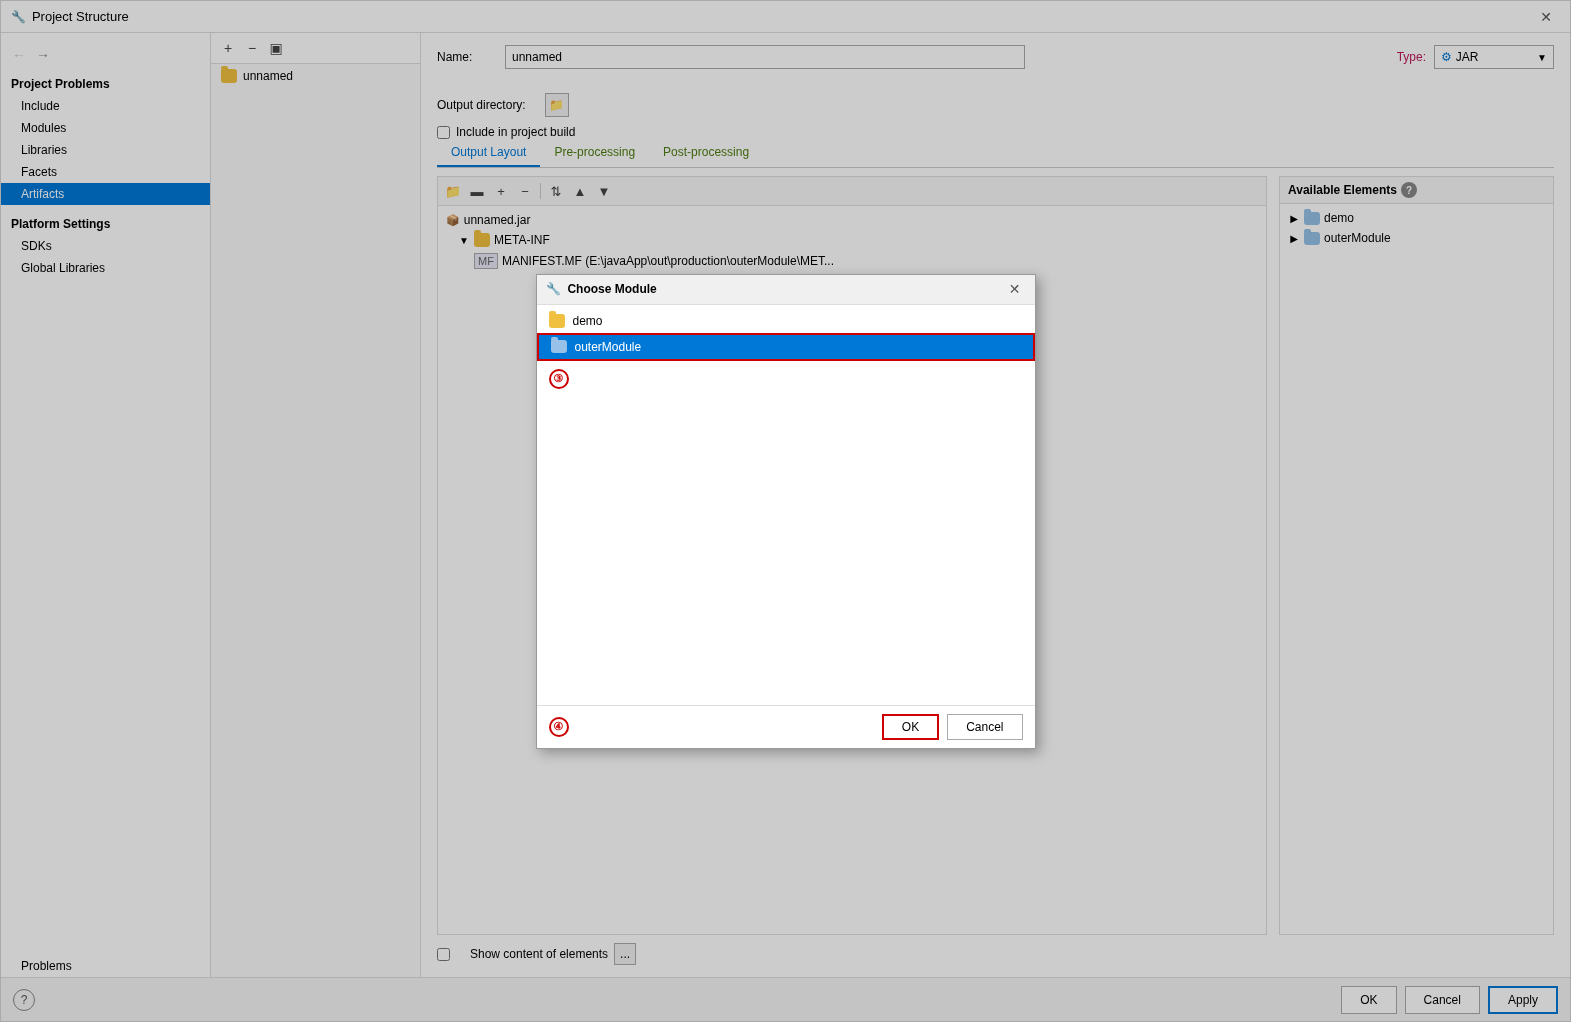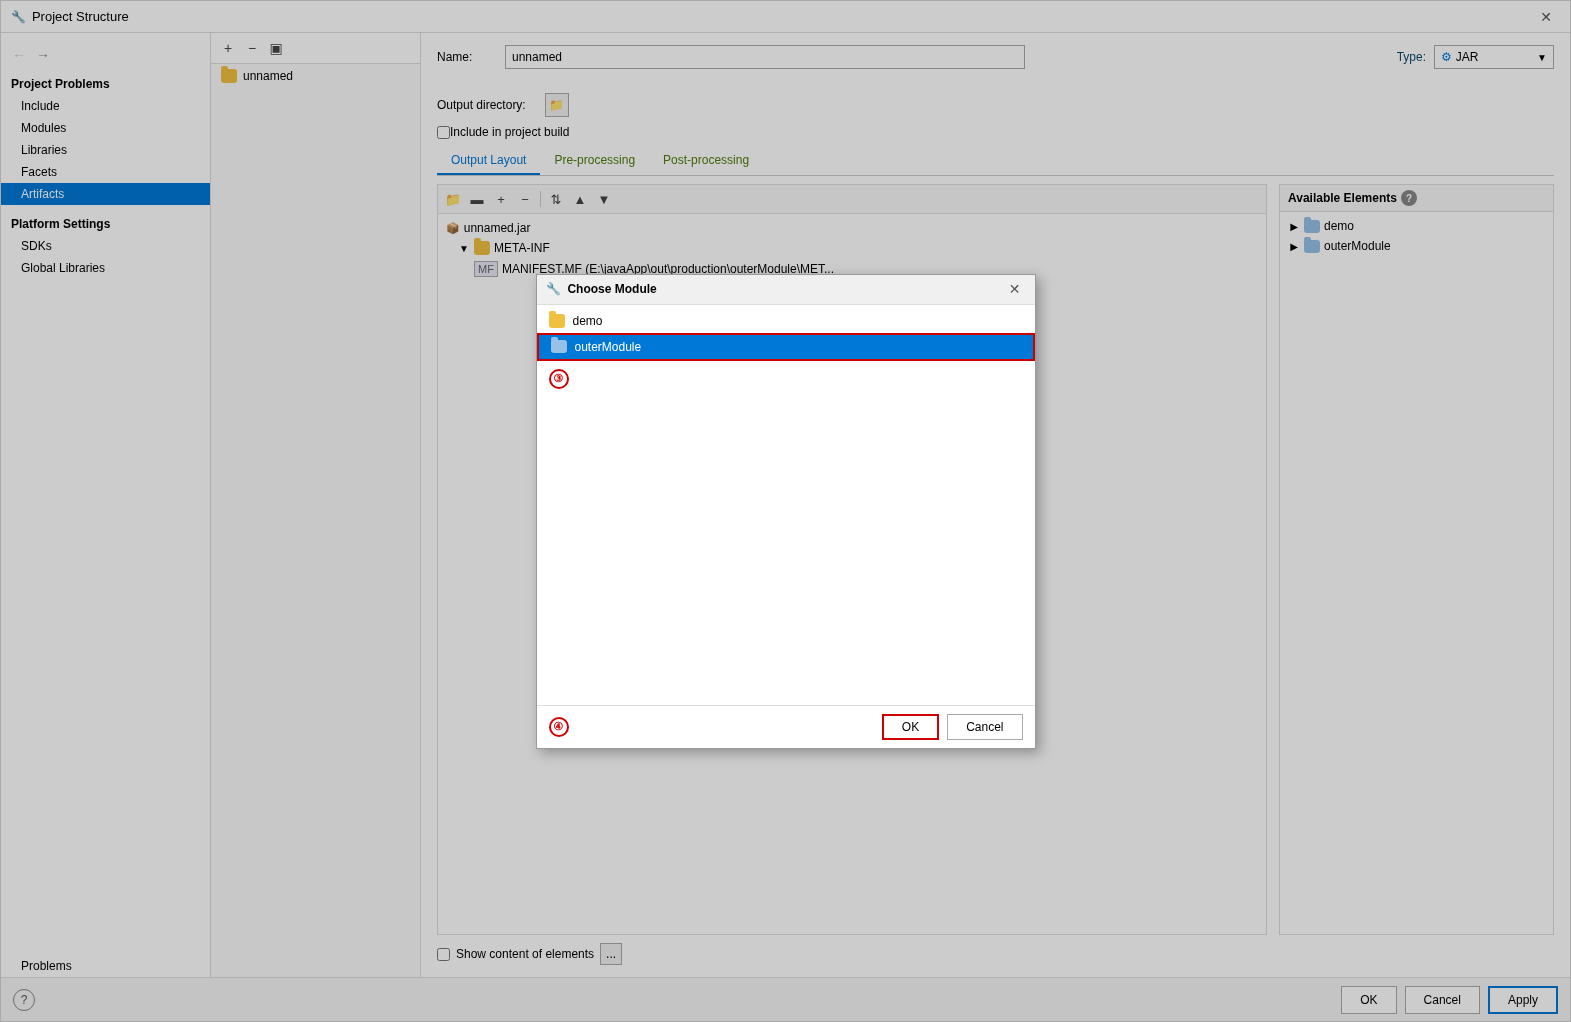--- a/index.html
+++ b/index.html
@@ -183,21 +183,21 @@
       flex: 1;
       height: 24px;
       border: 1px solid #aaa;
       padding: 0 6px;
       font-size: 12px;
       outline: none;
       max-width: 580px;
     }
     .type-label {
       font-size: 12px;
-      color: #0c4a6e;
+      color: #be185d;
     }
     .type-select {
       display: flex;
       align-items: center;
       height: 24px;
       border: 1px solid #aaa;
       padding: 0 6px;
       font-size: 12px;
       background: #fff;
       min-width: 120px;
@@ -234,22 +234,22 @@
       display: flex;
       align-items: center;
       justify-content: center;
       cursor: pointer;
       font-size: 12px;
     }
 
     .checkbox-row {
       display: flex;
       align-items: center;
-      margin-bottom: 8px;
-      gap: 0;
+      margin-bottom: 0;
+      gap: 6px;
     }
     .checkbox-row input[type=checkbox] {
       width: 13px;
       height: 13px;
     }
 
     
     .tabs-bar {
       display: flex;
       border-bottom: 1px solid #ccc;
@@ -396,21 +396,21 @@
     
     .bottom-row {
       display: flex;
       align-items: center;
       margin-top: 8px;
       gap: 6px;
     }
     .show-content-checkbox {
       display: flex;
       align-items: center;
-      gap: 6px;
+      gap: 20px;
       font-size: 12px;
     }
     .dots-btn {
       width: 22px;
       height: 22px;
       border: 1px solid #aaa;
       background: #f0f0f0;
       display: flex;
       align-items: center;
       justify-content: center;

